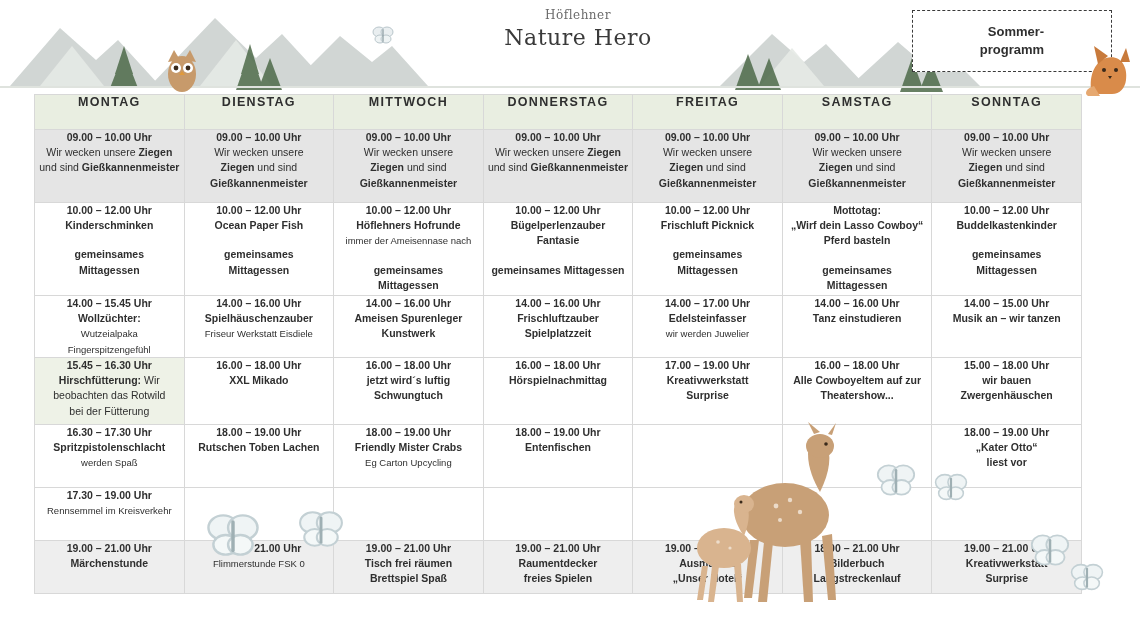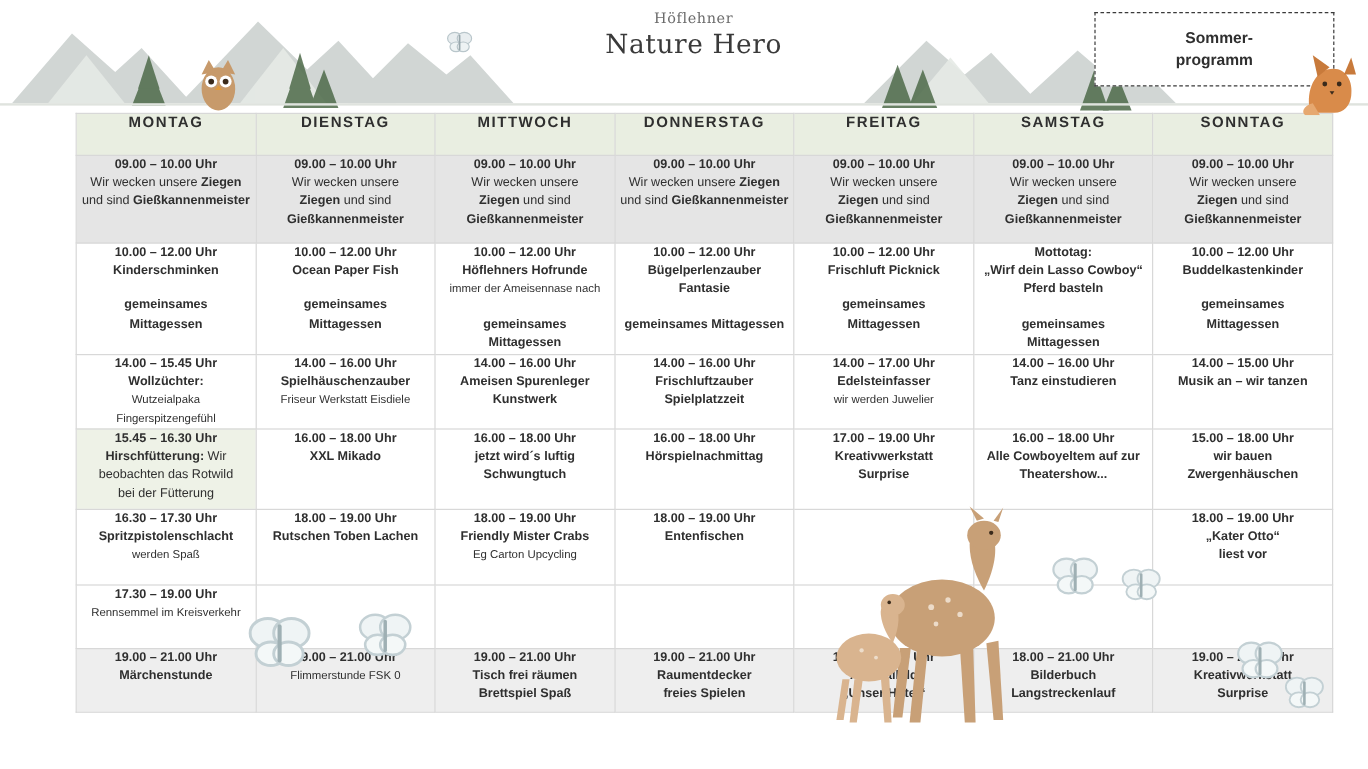--- a/index.html
+++ b/index.html
@@ -39,21 +39,21 @@
     display:flex;align-items:center;justify-content:center;
     text-align:right;
     font-weight:bold;font-size:13px;line-height:1.35;color:#2f2f2f;
     background:#ffffff;
     z-index:3;
   }
   
   .deco{position:absolute;top:0;left:0;width:1140px;height:98px;pointer-events:none;}
   
   .grid{
-    position:absolute;top:94px;left:63px;
+    position:absolute;top:94px;left:34px;
     width:1048px;
     border-collapse:collapse;
     table-layout:fixed;
   }
   .grid th,.grid td{
     border:1px solid #d8d8d8;
     vertical-align:top;
     padding:0;
   }
   thead th{

